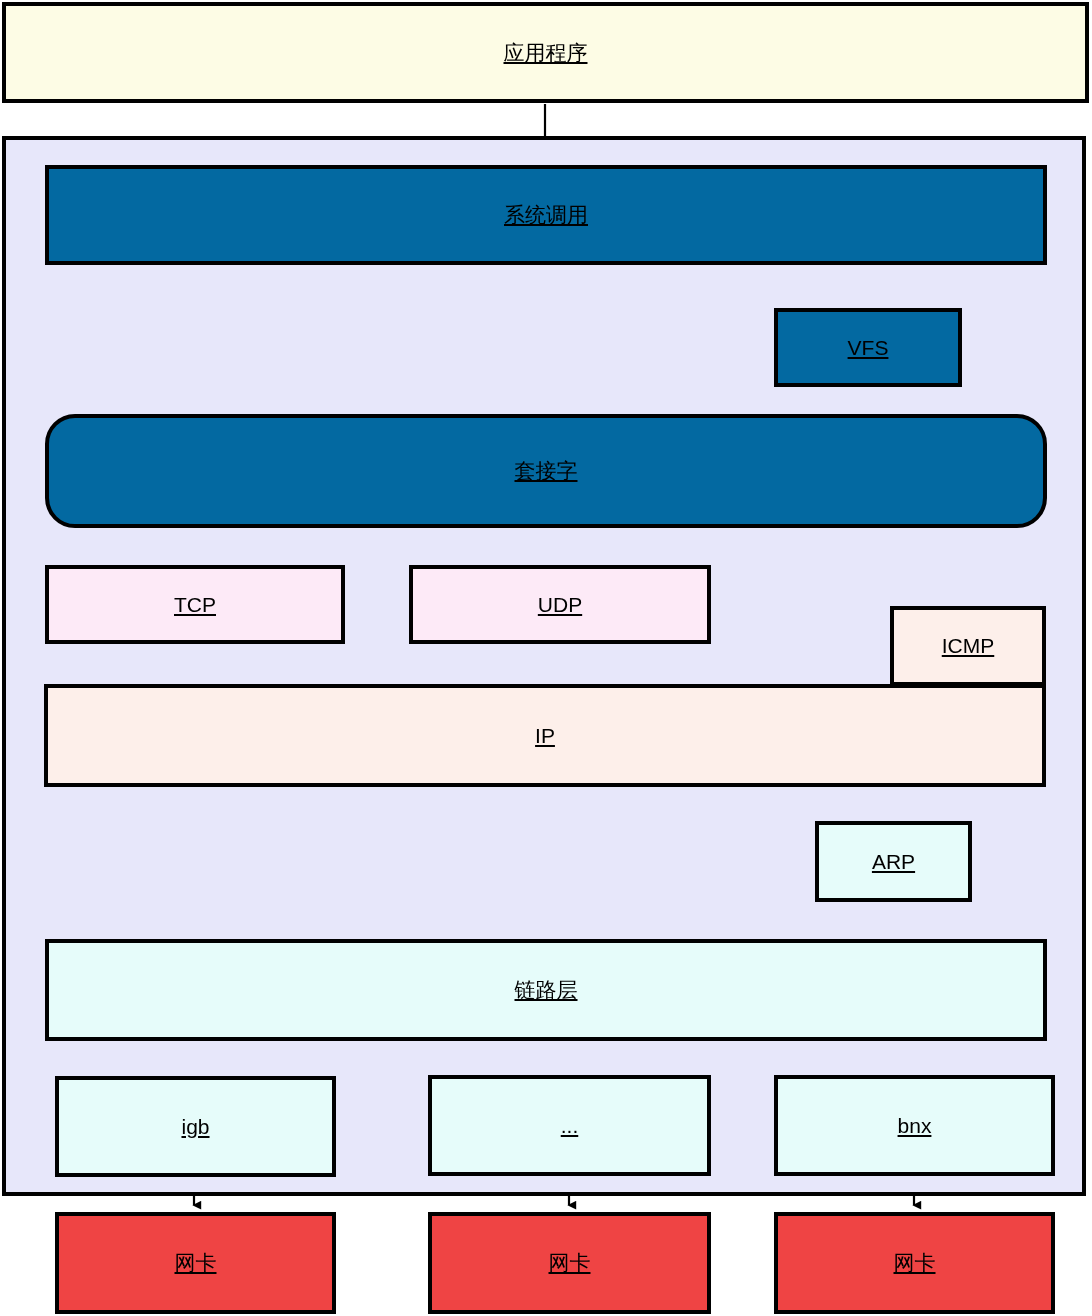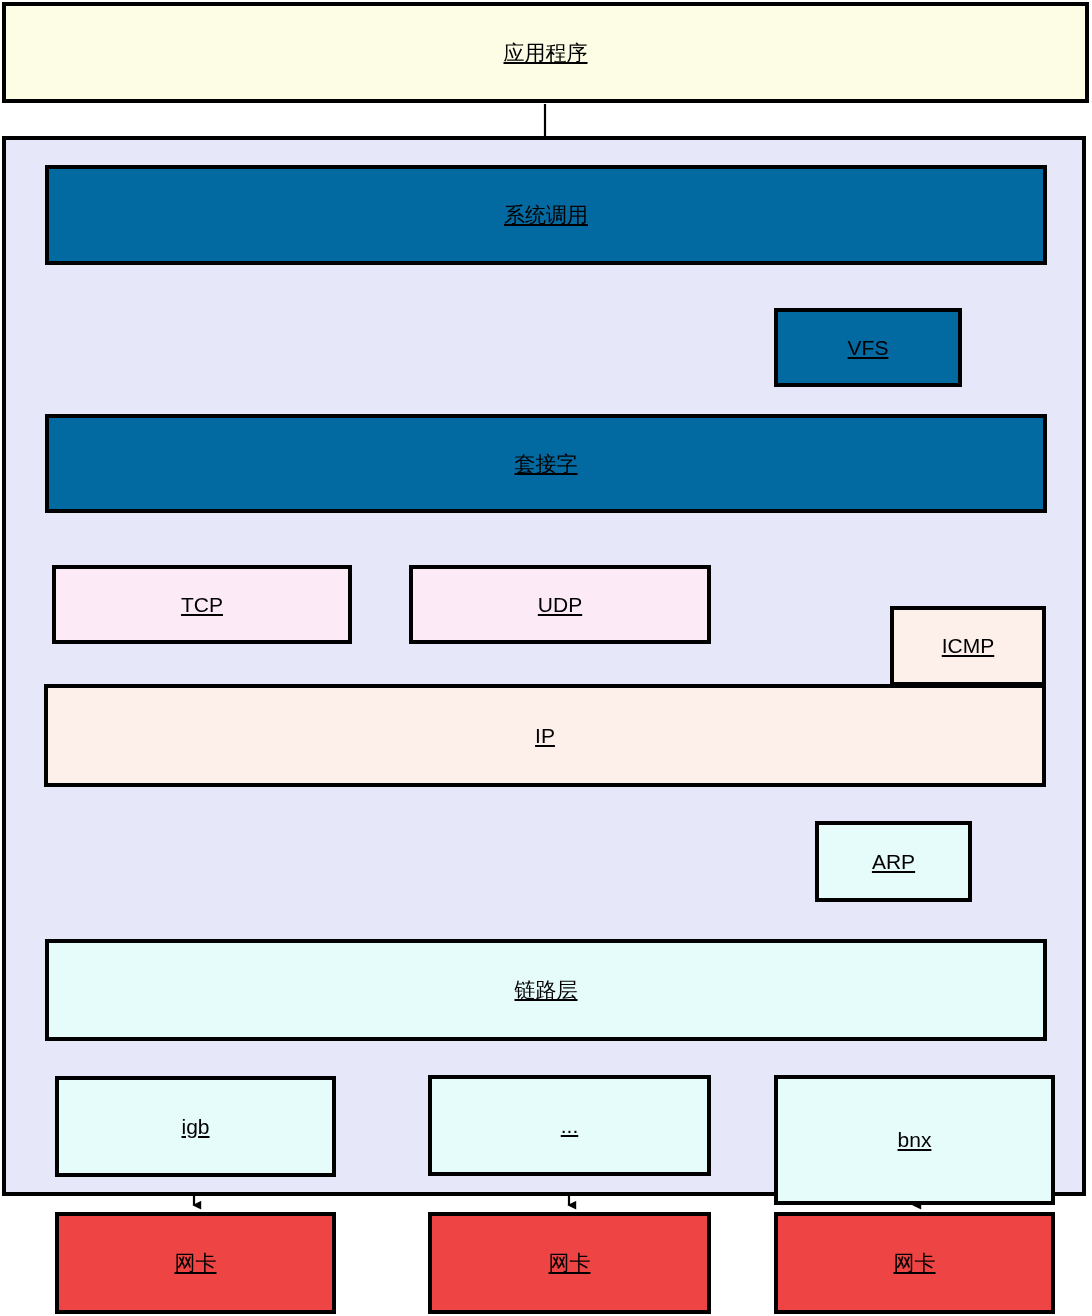--- a/index.html
+++ b/index.html
@@ -106,25 +106,25 @@
   </div>
 
   <div class="box green" style="left:45px; top:165px; width:1002px; height:100px; z-index:5;">
     <span class="box-label">系统调用</span>
   </div>
 
   <div class="box green" style="left:774px; top:308px; width:188px; height:79px; z-index:5;">
     <span class="box-label">VFS</span>
   </div>
 
-  <div class="box green" style="left:45px; top:414px; width:1002px; height:99px; z-index:5;">
+  <div class="box green" style="left:45px; top:414px; width:1002px; height:114px; z-index:5;border-radius:30px;">
     <span class="box-label">套接字</span>
   </div>
 
-  <div class="box pink" style="left:45px; top:565px; width:300px; height:79px; z-index:5;margin-left:7px;">
+  <div class="box pink" style="left:45px; top:565px; width:300px; height:79px; z-index:5;">
     <span class="box-label">TCP</span>
   </div>
 
   <div class="box pink" style="left:409px; top:565px; width:302px; height:79px; z-index:5;">
     <span class="box-label">UDP</span>
   </div>
 
   <div class="box peach" style="left:890px; top:606px; width:156px; height:80px; z-index:5;">
     <span class="box-label">ICMP</span>
   </div>
@@ -142,21 +142,21 @@
   </div>
 
   <div class="box cyan" style="left:55px; top:1076px; width:281px; height:101px; z-index:5;">
     <span class="box-label">igb</span>
   </div>
 
   <div class="box cyan" style="left:428px; top:1075px; width:283px; height:101px; z-index:5;">
     <span class="box-label">...</span>
   </div>
 
-  <div class="box cyan" style="left:774px; top:1075px; width:281px; height:130px; z-index:5;">
+  <div class="box cyan" style="left:774px; top:1075px; width:281px; height:101px; z-index:5;">
     <span class="box-label">bnx</span>
   </div>
 
   <div class="box white" style="left:55px; top:1212px; width:281px; height:102px; z-index:5;">
     <span class="box-label">网卡</span>
   </div>
 
   <div class="box white" style="left:428px; top:1212px; width:283px; height:102px; z-index:5;">
     <span class="box-label">网卡</span>
   </div>

